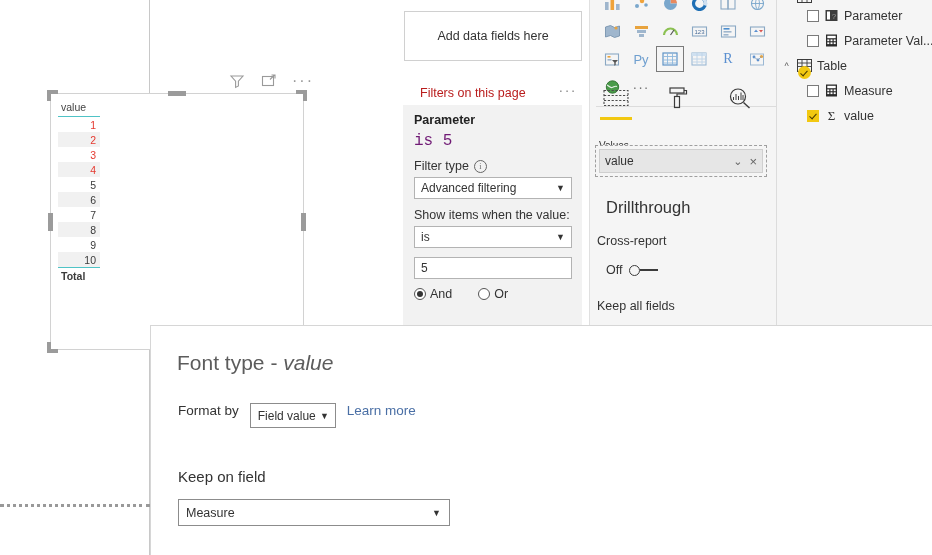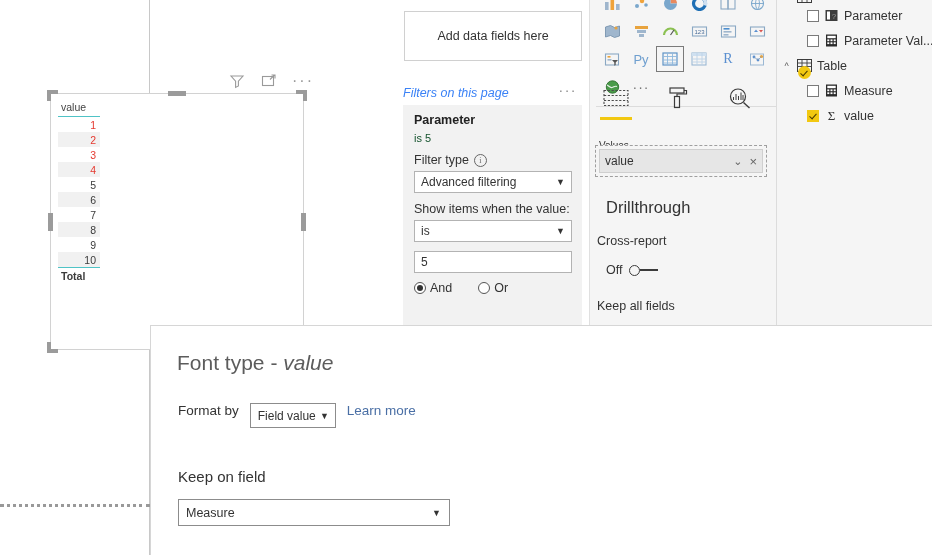--- a/index.html
+++ b/index.html
@@ -137,24 +137,23 @@
     width: 178px; height: 50px;
     border: 1px solid #d0d0d0;
     background: #ffffff;
     box-sizing: border-box;
     display: flex; align-items: center; justify-content: center;
     font-size: 12.5px;
     color: #333333;
   }
   .fp-section-title {
     position: absolute;
-    left: 11px; top: 86px;
+    left: 28px; top: 86px;
     font-size: 12.5px;
-    color: #3b82f6;
-    font-style: italic;
+    color: #b91c1c;
   }
   .fp-section-dots {
     position: absolute;
     right: 12px; top: 83px;
     font-size: 14px;
     letter-spacing: 1.5px;
     color: #8a8a8a;
     line-height: 14px;
   }
   .fp-card {
@@ -165,23 +164,24 @@
     box-sizing: border-box;
     padding: 8px 11px;
   }
   .fp-card-title {
     font-size: 12.5px;
     font-weight: bold;
     color: #222222;
     margin: 0 0 5px 0;
   }
   .fp-card-sub {
-    font-size: 11px;
-    color: #14532d;
+    font-size: 16px;
+    color: #701a75;
     margin: 0 0 9px 0;
+    font-family: Liberation Mono, monospace;
   }
   .fp-label {
     font-size: 12.5px;
     color: #333333;
     margin: 0 0 4px 0;
     display: flex; align-items: center; gap: 5px;
   }
   .info-circle {
     display: inline-block;
     width: 11px; height: 11px;

